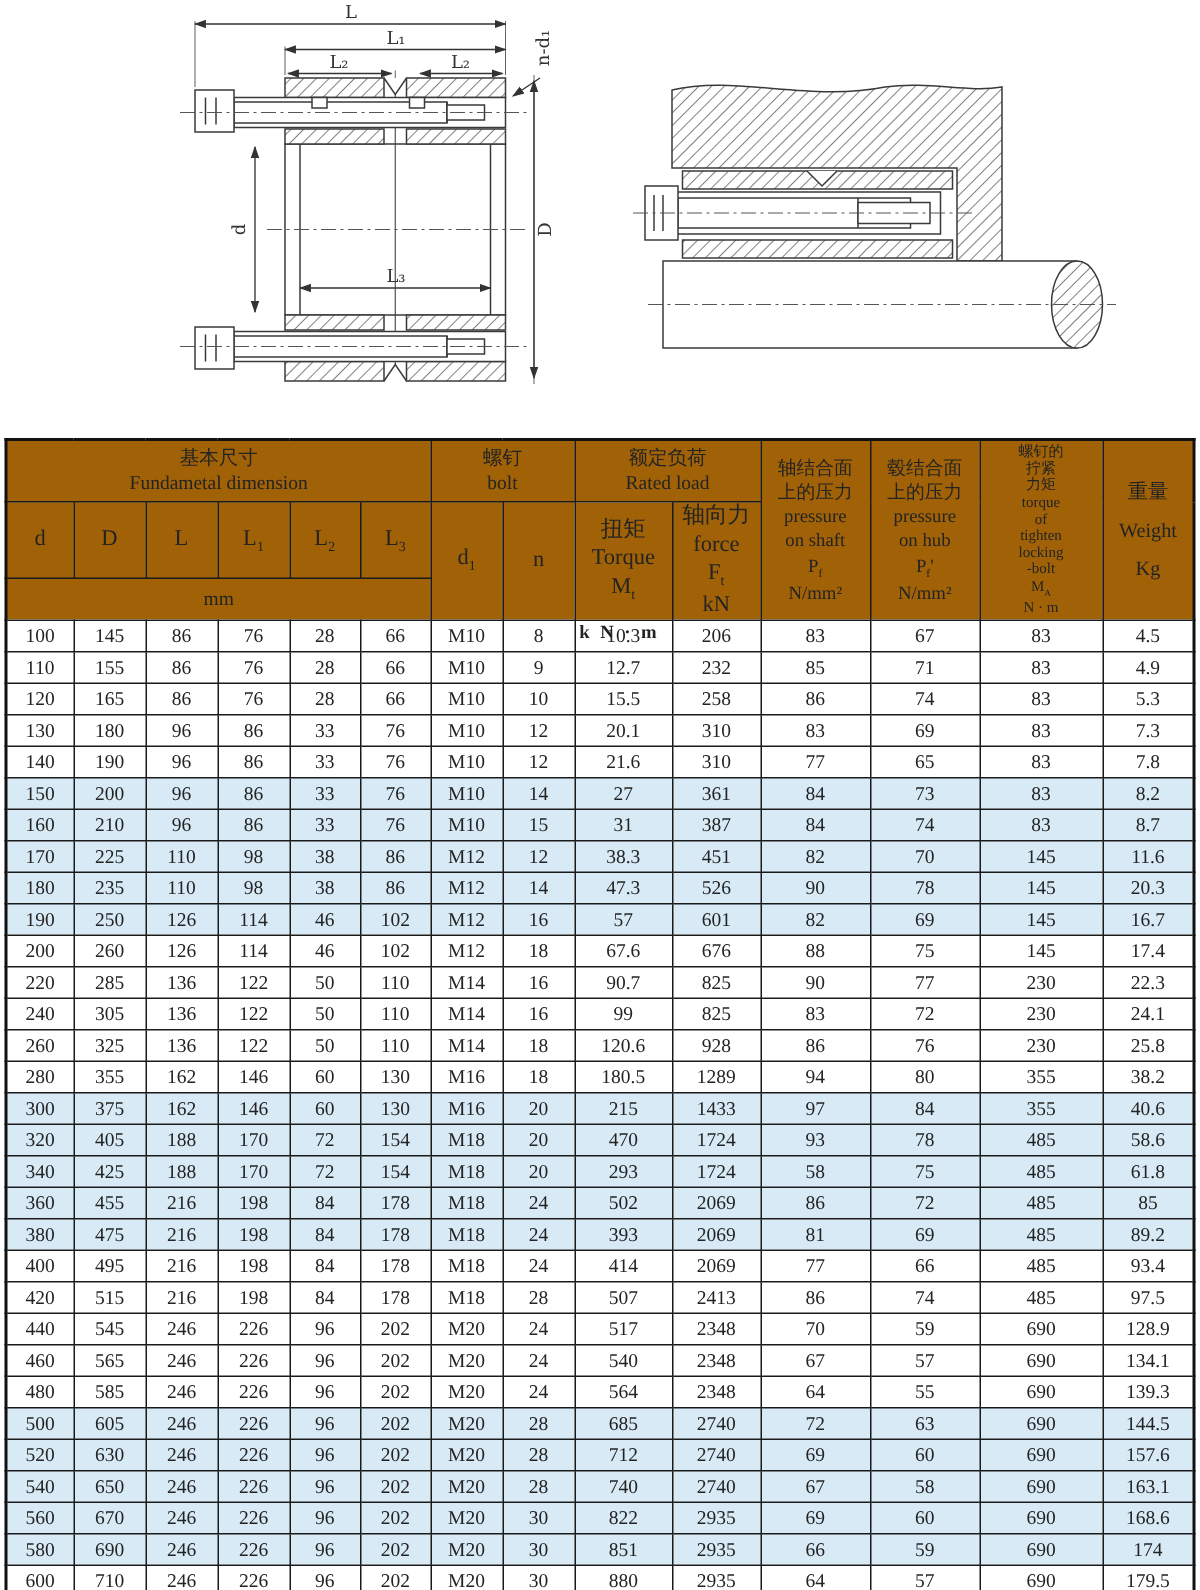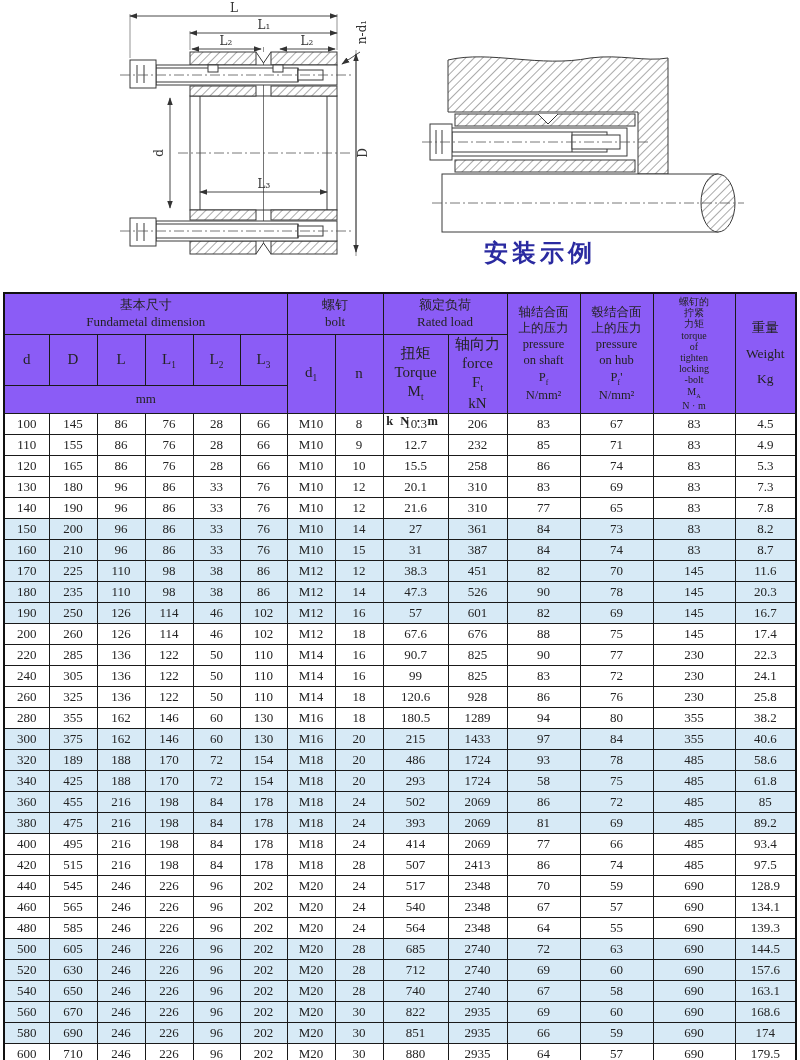--- a/index.html
+++ b/index.html
@@ -8,21 +8,21 @@
   
   .drawings{position:absolute;left:0;top:0;width:800px;height:292px;}
   svg text{font-family:"DejaVu Serif","Liberation Serif",serif;fill:#333;}
   .caption{position:absolute;left:484px;top:237px;font-size:24px;letter-spacing:4px;
            color:#2a2aa0;font-weight:bold;}
   
   table.dim{position:absolute;left:3px;top:292px;width:793px;border-collapse:collapse;
             table-layout:fixed;border:2px solid #111;}
   table.dim th,table.dim td{border:1px solid #1a1a1a;text-align:center;vertical-align:middle;
             padding:0;color:#232323;font-weight:normal;}
-  thead th{background:#8b5cf6;font-size:13px;line-height:1.3;}
+  thead th{background:#a16207;font-size:13px;line-height:1.3;}
   tr.h1 th{height:40px;}
   tr.h2 th{height:49px;font-size:15px;}
   tr.h3 th{height:26px;font-size:13px;}
   th.sp2{font-size:12.5px;line-height:1.25;}
   th.press{font-size:12.5px;line-height:1.3;}
   th.ma{font-size:10px;line-height:1.12;}
   th.wt{font-size:13.5px;line-height:1.9;}
   th.torque{position:relative;overflow:visible;margin-left:48px;}
   .knm{position:absolute;left:0;right:0;bottom:-17px;text-align:center;
        letter-spacing:7px;font-size:12.5px;pointer-events:none;font-weight:bold;}
@@ -136,21 +136,20 @@
         <rect x="10" y="72" width="22" height="36" fill="#ffffff"></rect>
         <line x1="16" y1="78" x2="16" y2="102"></line>
         <line x1="22" y1="78" x2="22" y2="102"></line>
       </g>
       <g stroke="#555" stroke-width="0.8" stroke-dasharray="10 3 2 3">
         <line x1="2" y1="90" x2="228" y2="90"></line>
         <line x1="12" y1="151" x2="324" y2="151"></line>
       </g>
     </svg>
 
-    <div class="caption">安装示例</div>
   </div>
 
   <table class="dim">
     <colgroup>
       <col style="width:45px">
         <col style="width:48px">
         <col style="width:48px">
       <col style="width:48px">
         <col style="width:47px">
         <col style="width:47px">
@@ -444,28 +443,28 @@
           <td>20</td>
           <td>215</td>
           <td>1433</td>
           <td>97</td>
           <td>84</td>
           <td>355</td>
           <td>40.6</td>
         </tr>
         <tr class="shaded">
           <td>320</td>
-          <td>189</td>
+          <td>405</td>
           <td>188</td>
           <td>170</td>
           <td>72</td>
           <td>154</td>
           <td>M18</td>
           <td>20</td>
-          <td>486</td>
+          <td>470</td>
           <td>1724</td>
           <td>93</td>
           <td>78</td>
           <td>485</td>
           <td>58.6</td>
         </tr>
         <tr class="shaded">
           <td>340</td>
           <td>425</td>
           <td>188</td>

